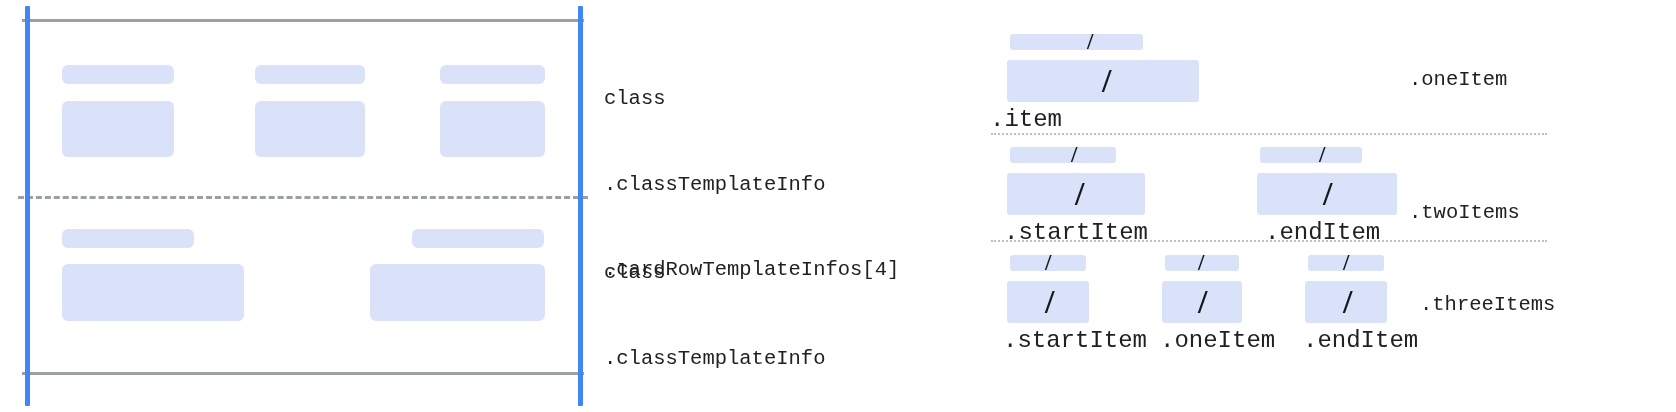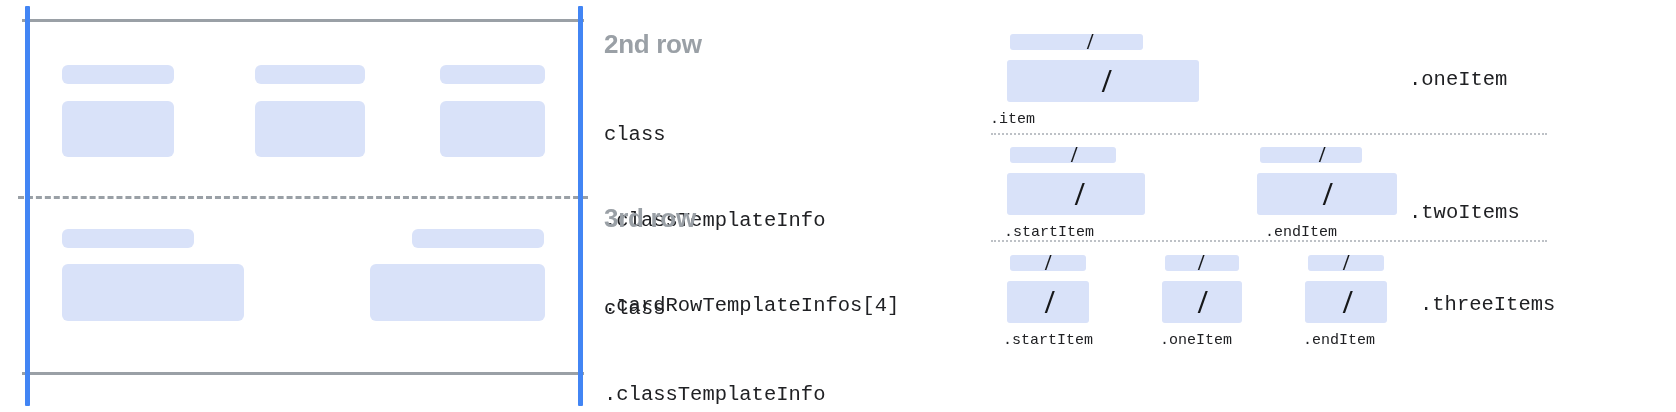--- a/index.html
+++ b/index.html
@@ -130,21 +130,21 @@
     font-weight: bold;
     line-height: 1;
     user-select: none;
   }
   .slash-small { font-size: 23px; }
   .slash-big   { font-size: 34px; }
 
   .cell-label {
     position: absolute;
     font-family: "Liberation Mono", monospace;
-    font-size: 15px;
+    font-size: 24px;
     line-height: 24px;
     color: #202124;
     white-space: pre;
   }
   .variant-label {
     position: absolute;
     font-family: "Liberation Mono", monospace;
     font-size: 20.5px;
     color: #202124;
     white-space: pre;
@@ -177,30 +177,28 @@
     <div class="ph" style="left:62px;  top:68px; width:182px; height:57px;"></div>
 
     <div class="ph" style="left:412px; top:33px; width:132px; height:19px;"></div>
     <div class="ph" style="left:370px; top:68px; width:175px; height:57px;"></div>
   </div>
 </div>
 
 <div id="mid-col">
 
   <div class="row-block" id="row-block-2">
-    <div class="row-heading">2nd row</div>
     <div class="code-lines">
       <div>class</div>
       <div>.classTemplateInfo</div>
       <div>.cardRowTemplateInfos[4]</div>
     </div>
   </div>
 
   <div class="row-block" id="row-block-3">
-    <div class="row-heading">3rd row</div>
     <div class="code-lines">
       <div>class</div>
       <div>.classTemplateInfo</div>
       
       
     </div>
   </div>
 </div>
 
 <div id="right-panel">

